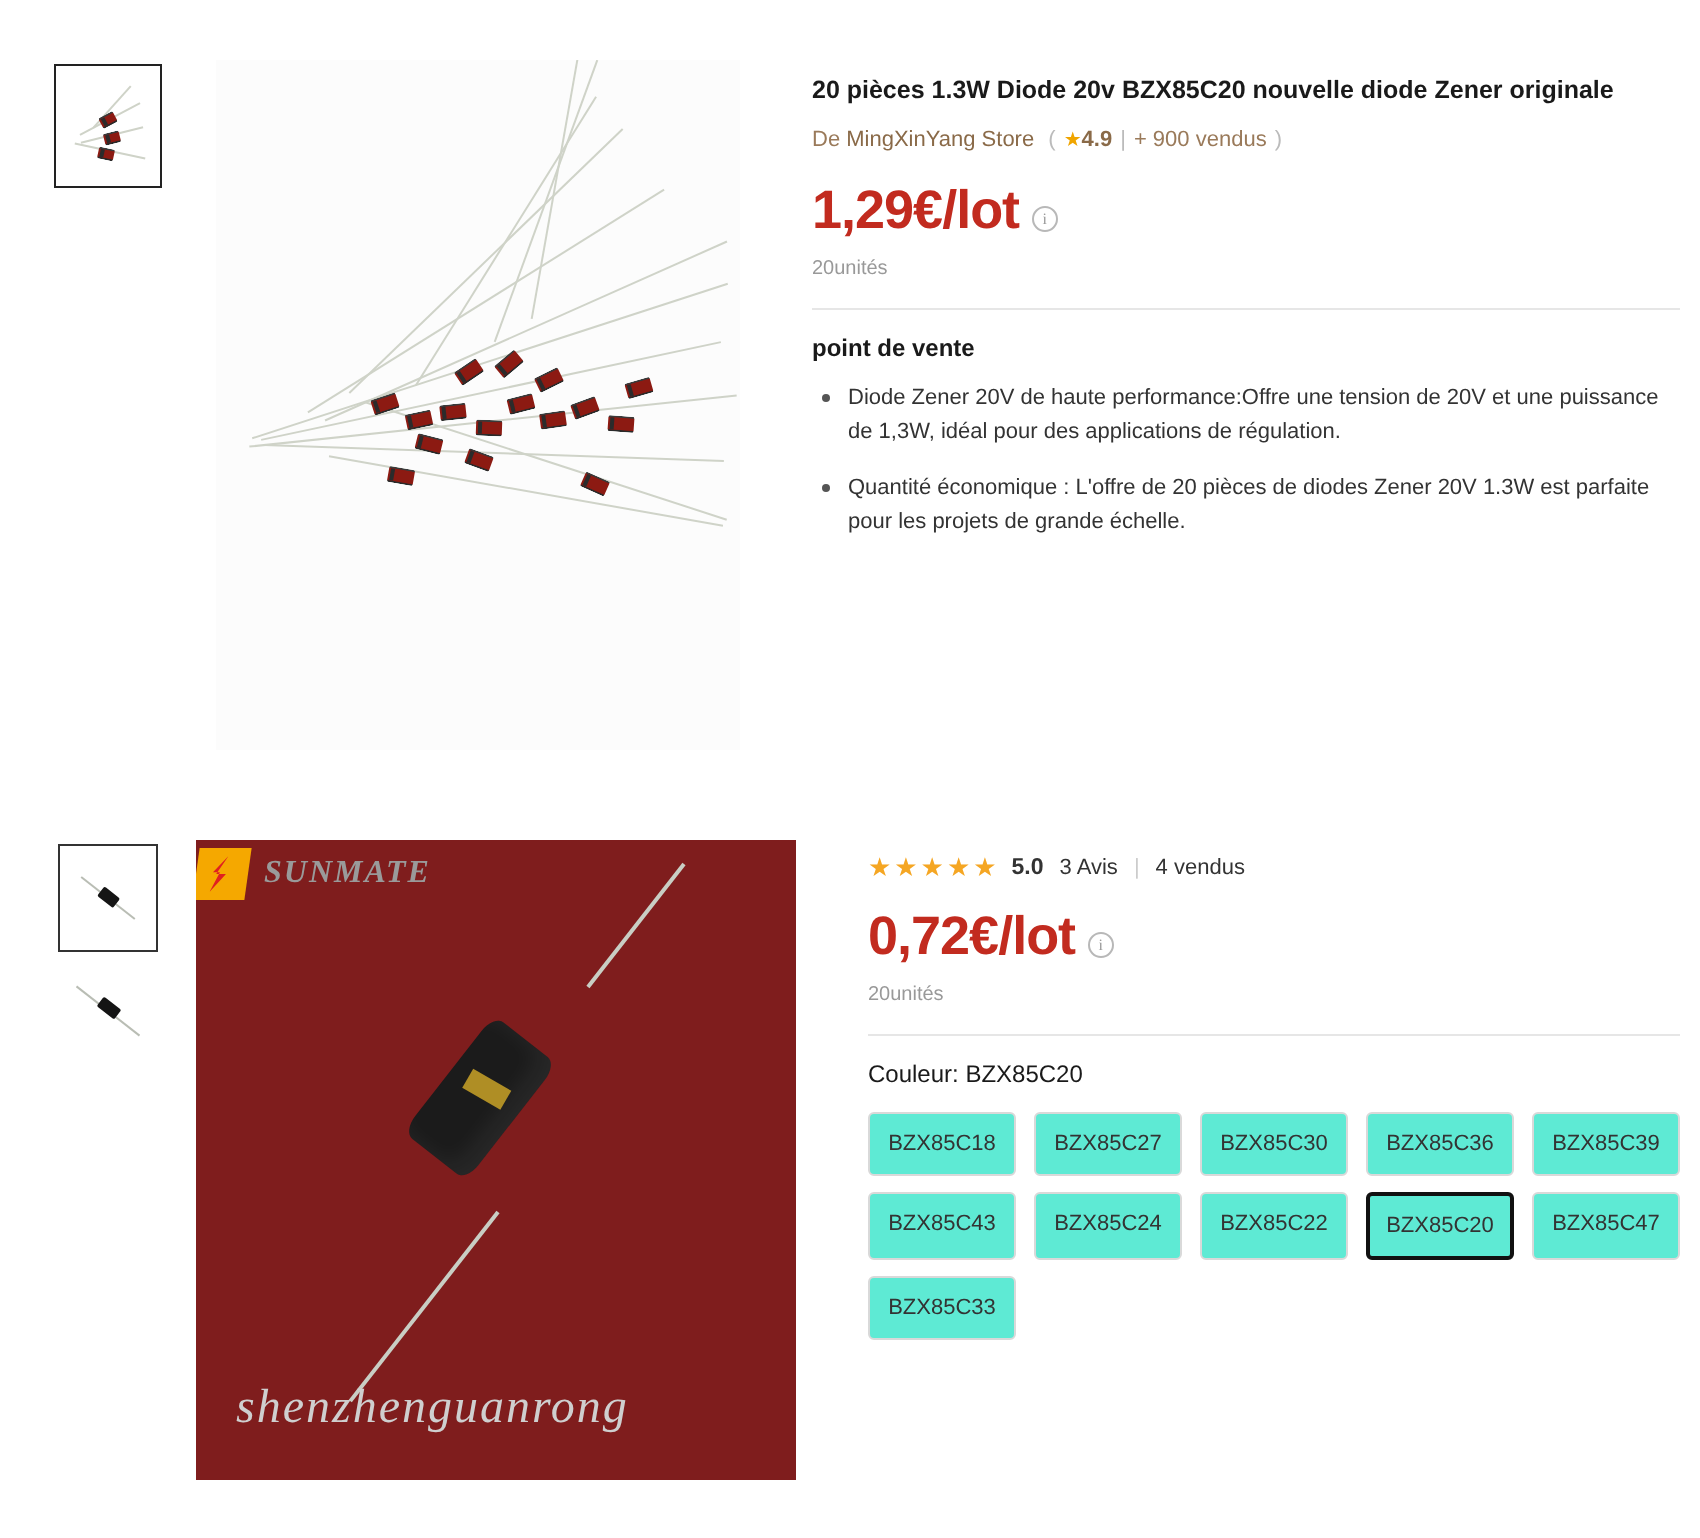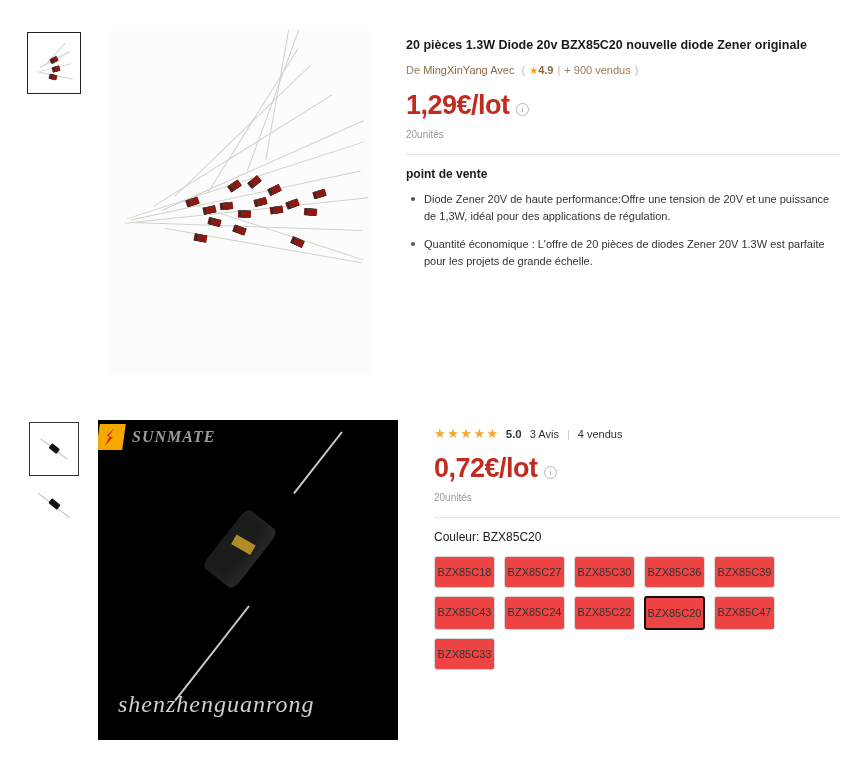--- a/index.html
+++ b/index.html
@@ -62,21 +62,21 @@
     height: 345px;
     margin-left: 10px;
     margin-top: 10px;
     background: #fcfcfc;
   }
   #img-2 {
     width: 300px;
     height: 320px;
     margin-left: 0px;
     margin-top: 10px;
-    background: #000000;
+    background: #7f1d1d;
   }
 
   .info-col {
     flex: 1;
     padding-left: 36px;
     padding-top: 16px;
     box-sizing: border-box;
   }
 
   .title {
@@ -199,25 +199,25 @@
   }
   .variant-grid {
     display: flex;
     flex-wrap: wrap;
     gap: 8px 9px;
     max-width: 410px;
   }
   .variant {
     border: 1px solid #d9d9d9;
     border-radius: 3px;
-    background: #ef4444;
+    background: #5eead4;
     font-size: 11px;
     color: #333;
     padding: 9px 0;
-    width: 61px;
+    width: 74px;
     text-align: center;
     box-sizing: border-box;
     cursor: pointer;
   }
   .variant.selected {
     border: 2px solid #111;
     font-weight: normal;
   }
 
   
@@ -438,21 +438,21 @@
           <span class="band"></span>
         </div>
     </div>
   </div>
 
   <div class="info-col">
     <div class="title">20 pièces 1.3W Diode 20v BZX85C20 nouvelle diode Zener originale</div>
 
     <div class="store-line">
       <span>De</span>
-      <span class="store-name">MingXinYang Avec</span>
+      <span class="store-name">MingXinYang Store</span>
       <span class="sep">(</span><span class="star-mini">★</span><span class="rating">4.9</span><span class="sep">|</span><span>+ 900 vendus</span><span class="sep">)</span>
     </div>
 
     <div class="price">
       <span>1,29€/lot</span>
       <span class="info-dot">i</span>
     </div>
     <div class="units">20unités</div>
 
     <div class="divider"></div>

